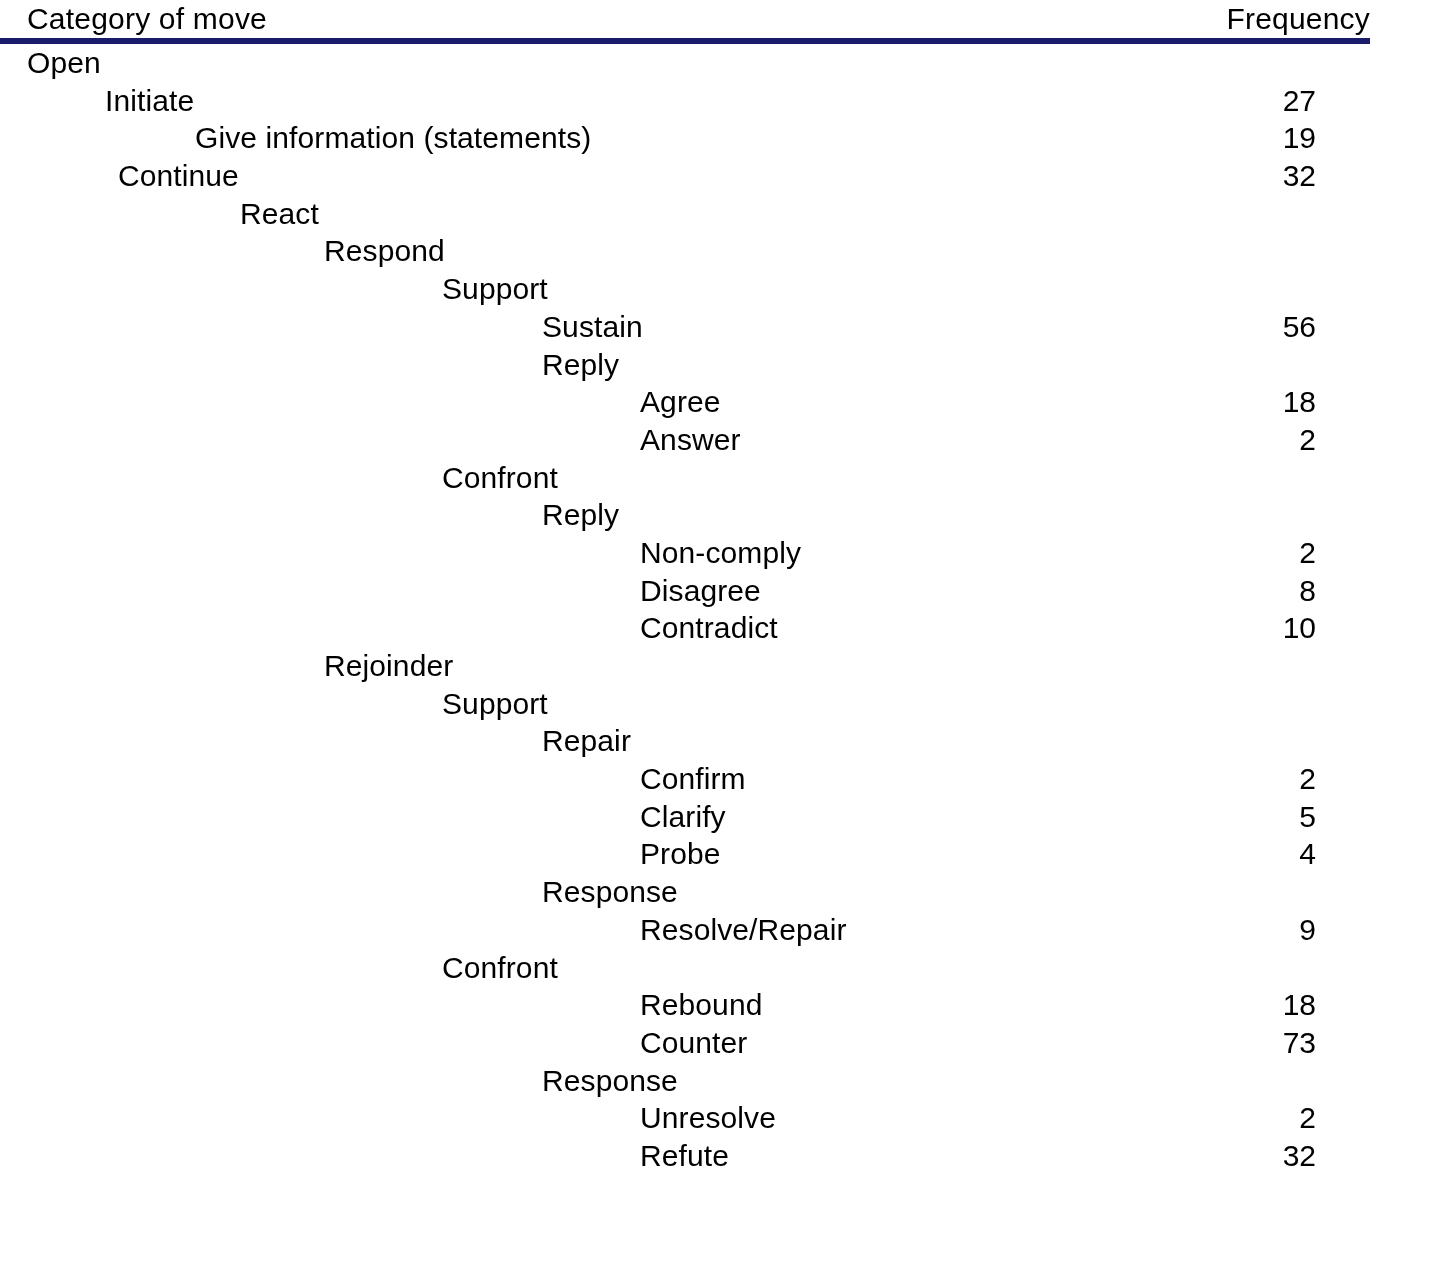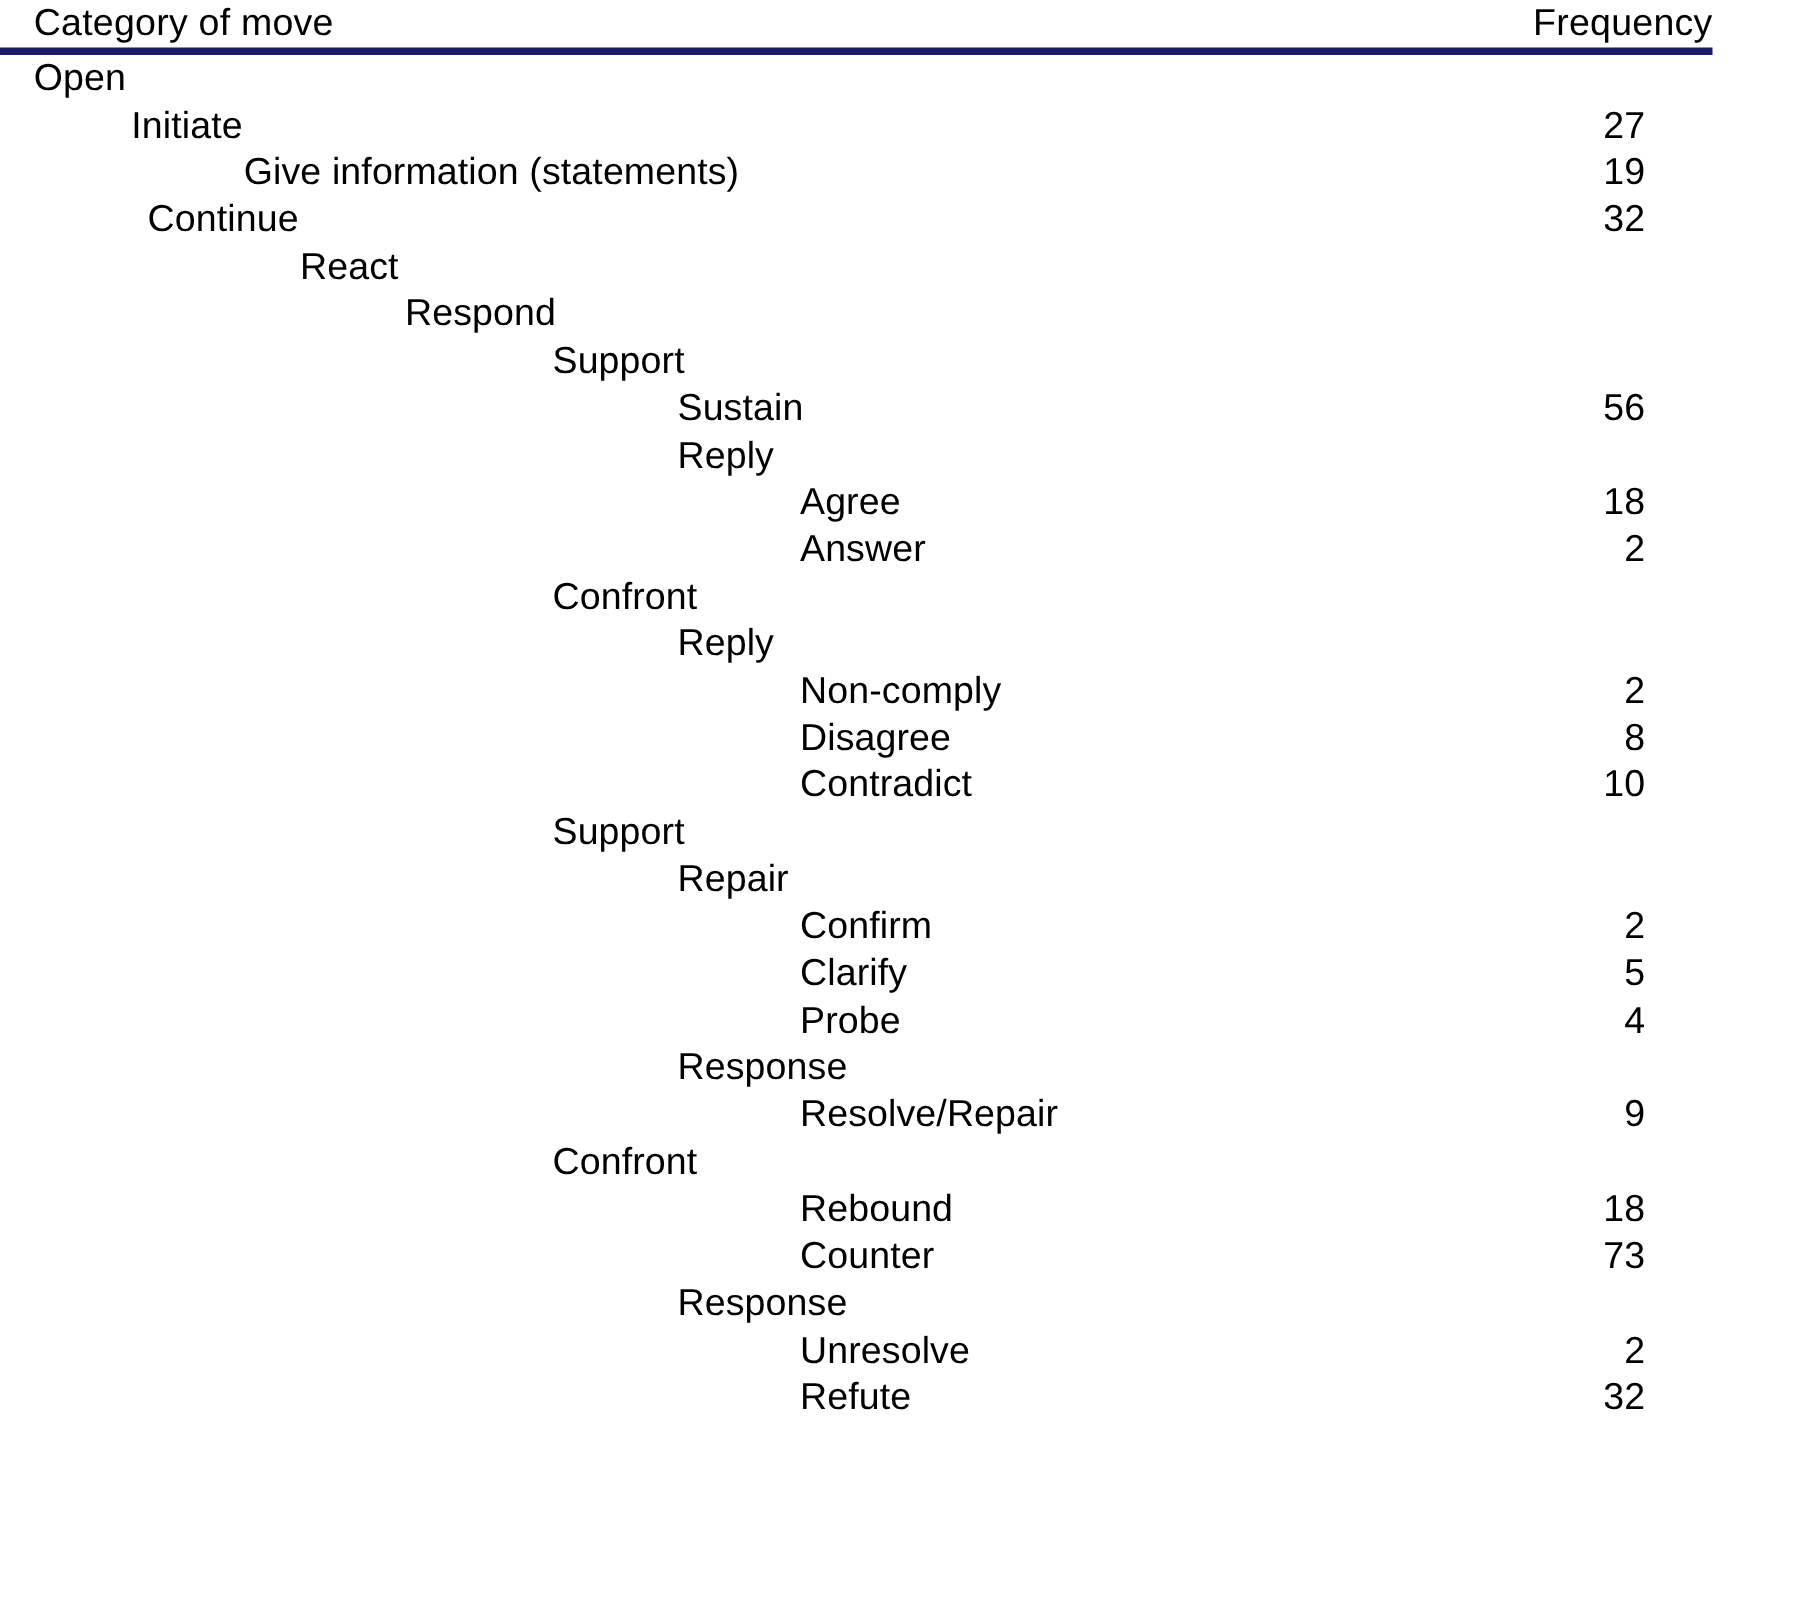--- a/index.html
+++ b/index.html
@@ -167,20 +167,24 @@
       </div>
       <div class="row">
         <div class="cat lvl7">Disagree</div>
         <div class="freq">8</div>
       </div>
       <div class="row">
         <div class="cat lvl7">Contradict</div>
         <div class="freq">10</div>
       </div>
       <div class="row">
+        <div class="cat lvl4">Rejoinder</div>
+        <div class="freq"></div>
+      </div>
+      <div class="row">
         <div class="cat lvl5">Support</div>
         <div class="freq"></div>
       </div>
       <div class="row">
         <div class="cat lvl6">Repair</div>
         <div class="freq"></div>
       </div>
       <div class="row">
         <div class="cat lvl7">Confirm</div>
         <div class="freq">2</div>

